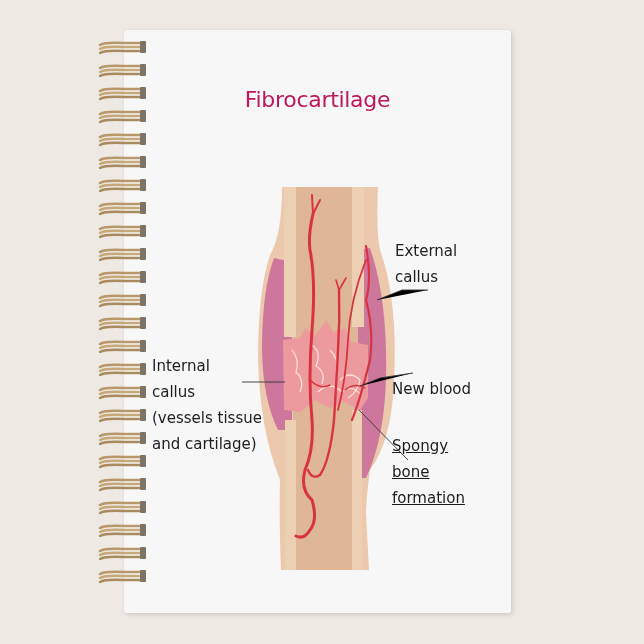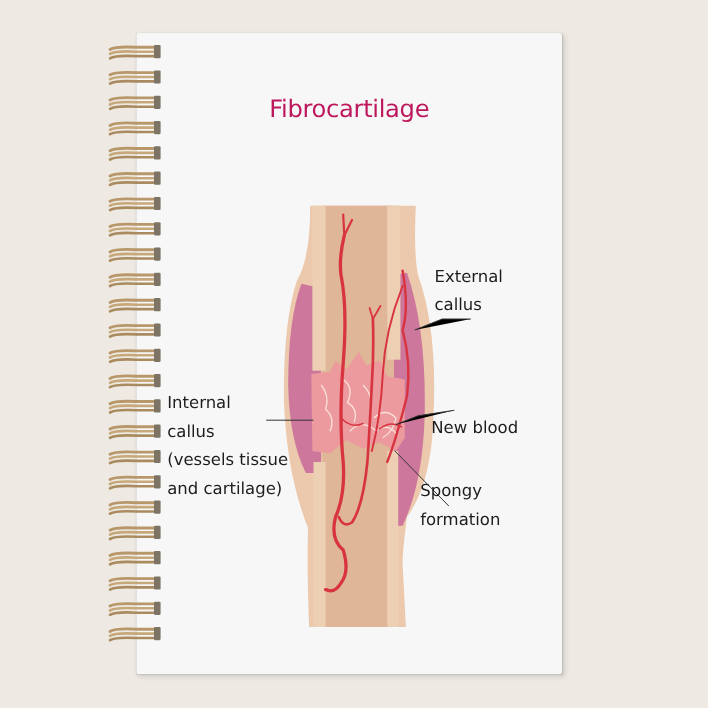--- a/index.html
+++ b/index.html
@@ -127,16 +127,17 @@
   <div>Internal</div>
   <div>callus</div>
   <div>(vessels tissue</div>
   <div>and cartilage)</div>
 </div>
 
 <div class="label" style="left:392px; top:353px; width:100px;margin-top:23px;">
   <div>New blood</div>
 </div>
 
-<div class="label" style="left:382px; top:433px; width:100px;">
+<div class="label" style="left:392px; top:433px; width:100px;text-decoration:underline;">
   <div>Spongy</div>
+  <div>bone</div>
   <div>formation</div>
 </div>
 
 </body></html>

